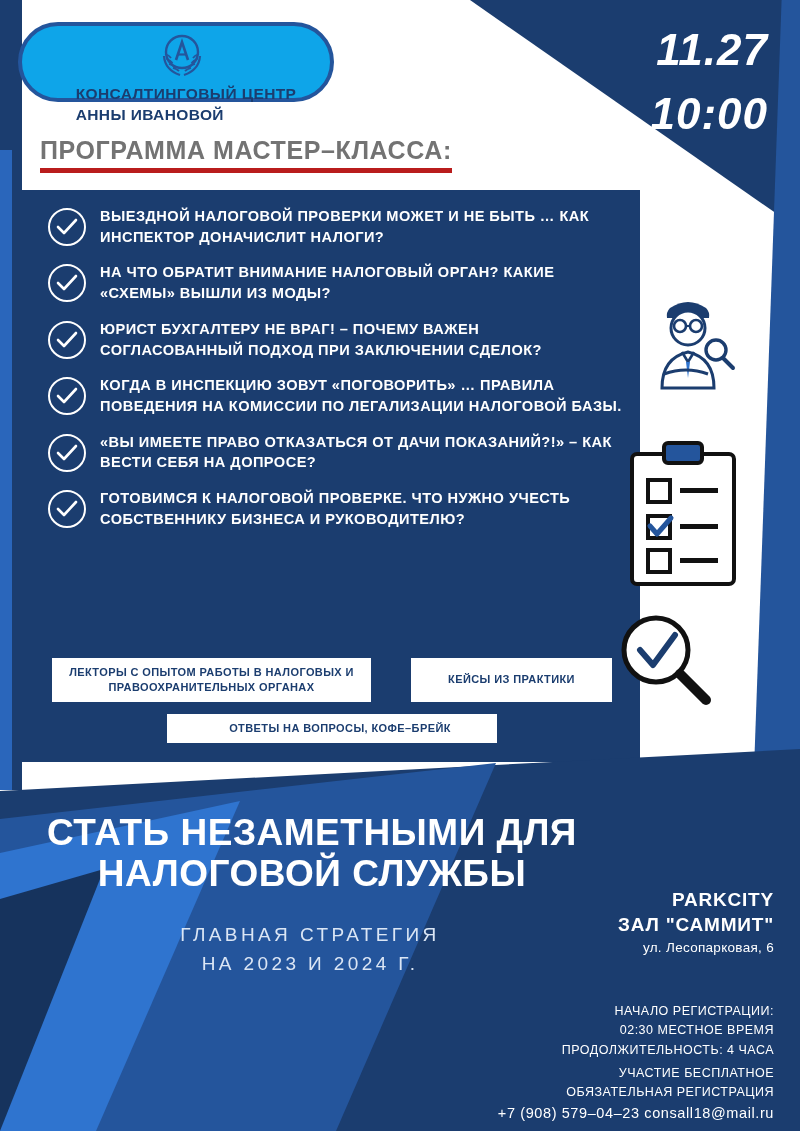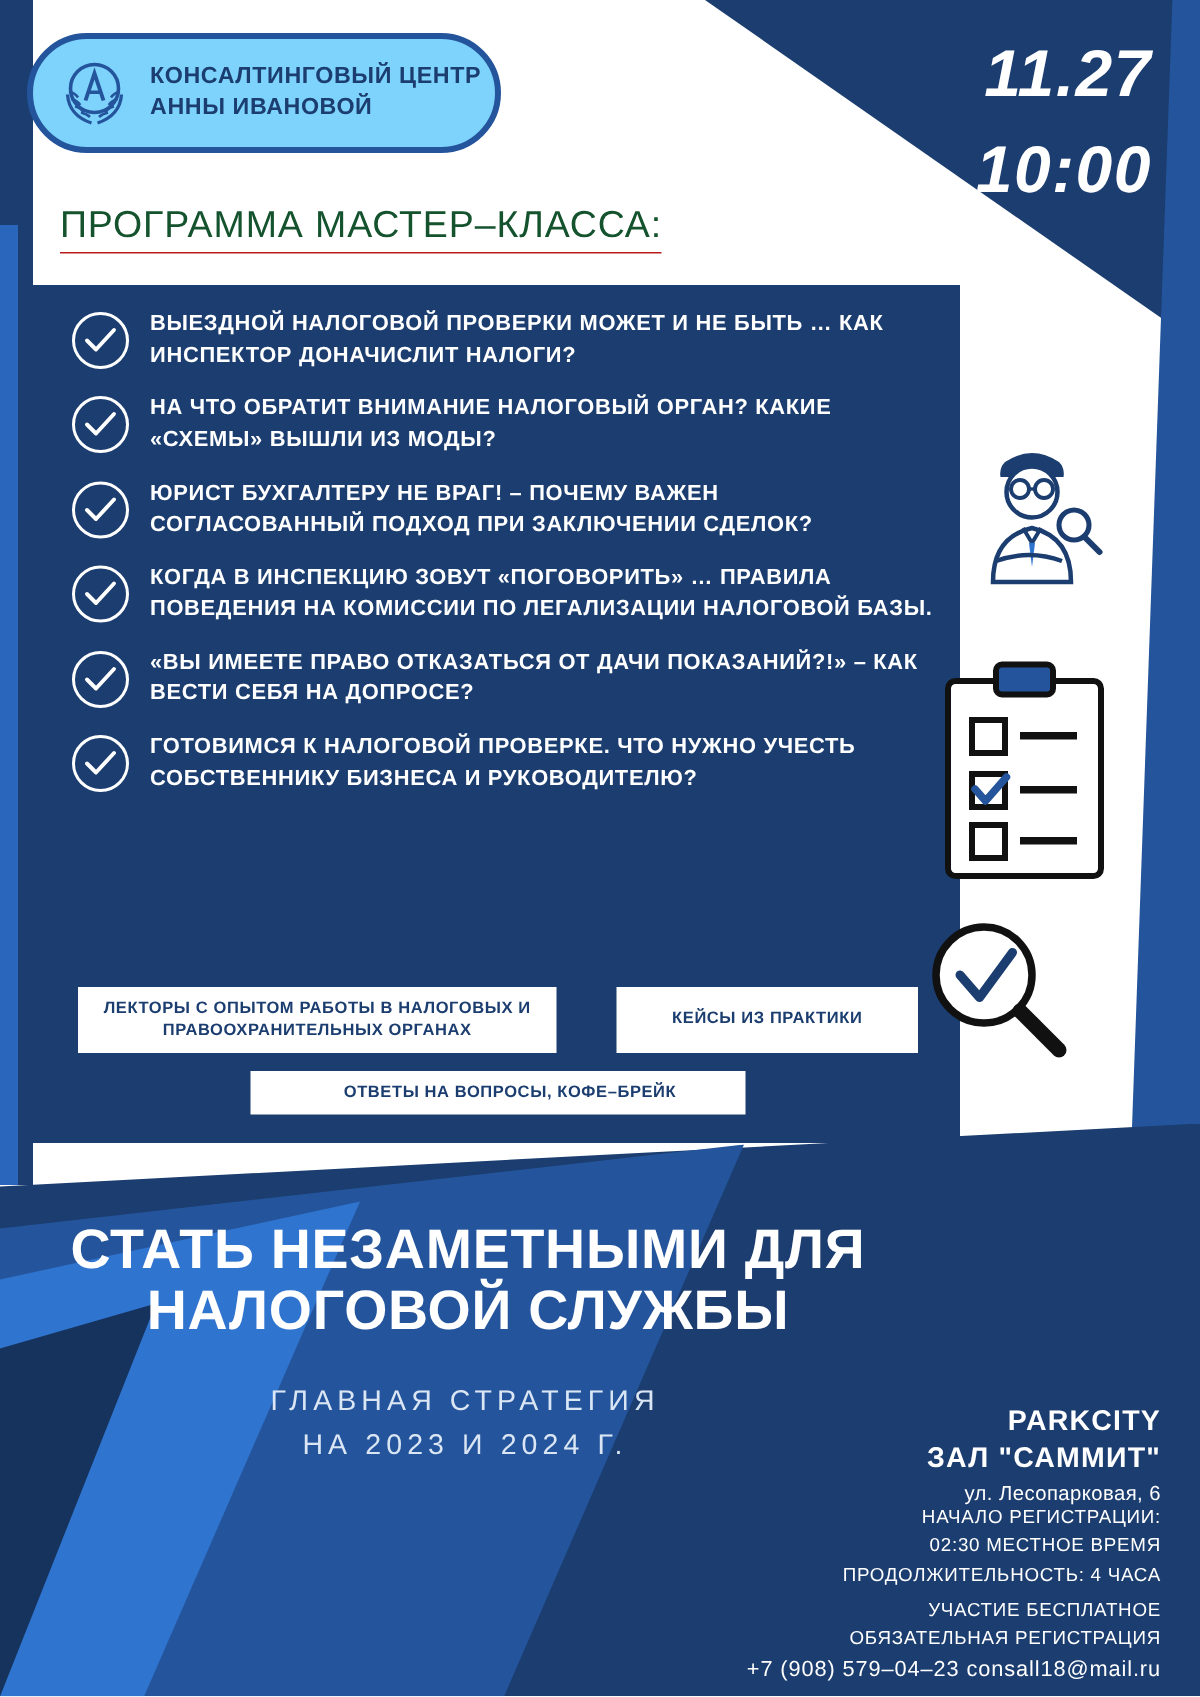--- a/index.html
+++ b/index.html
@@ -79,25 +79,26 @@
     clip-path: polygon(0 150px, 13% 120px, 0 382px);
   }
 
   
   .logo-box {
     position: absolute;
     left: 18px; top: 22px;
     width: 316px; height: 80px;
     border: 4px solid #24559c;
     border-radius: 40px;
-    background: #7dd3fc;
+    background: #0ea5e9;
     display: flex;
     align-items: center;
     padding-left: 12px;
     box-sizing: border-box;
+    flex-direction: column;
   }
   .logo-mark {
     width: 58px; height: 58px;
     flex: 0 0 58px;
     position: relative;
   }
   .logo-text {
     margin-left: 8px;
     color: #1b3d6f;
     font-weight: bold;
@@ -115,25 +116,25 @@
     font-weight: bold;
     font-style: italic;
     font-size: 44px;
     letter-spacing: 1px;
     line-height: 1.45;
   }
 
   .program-title {
     position: absolute;
     left: 40px; top: 136px;
-    color: #14532d;
+    color: #737373;
     font-size: 25px;
-    font-weight: normal;
+    font-weight: bold;
     letter-spacing: 0.6px;
-    border-bottom: 1px solid #b91c1c;
+    border-bottom: 5px solid #b91c1c;
     padding-bottom: 3px;
   }
 
   
   .panel {
     position: absolute;
     left: 22px; top: 190px;
     width: 618px; height: 572px;
     background: #1b3d6f;
   }
@@ -216,21 +217,21 @@
     width: 500px;
     text-align: center;
     color: #dbe6f5;
     font-size: 19px;
     letter-spacing: 3.4px;
     line-height: 1.55;
   }
 
   .venue {
     position: absolute;
-    right: 26px; top: 936px;
+    right: 26px; top: 888px;
     text-align: right;
     color: #ffffff;
   }
   .venue .v1 {
     font-size: 19px;
     font-weight: bold;
     letter-spacing: 0.8px;
     line-height: 1.3;
   }
   .venue .v2 {

